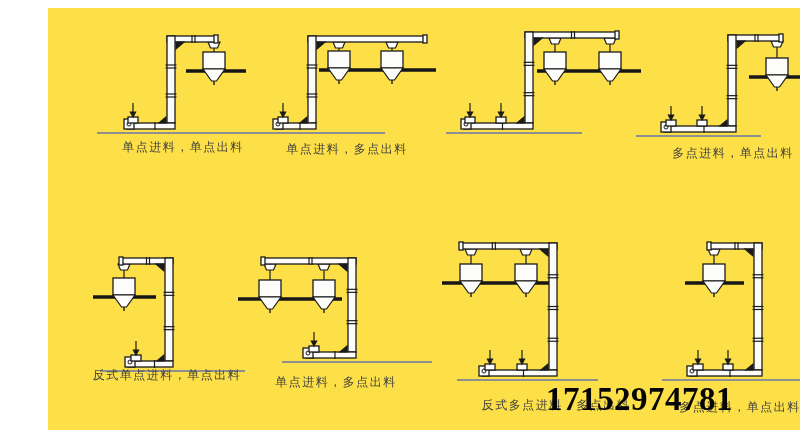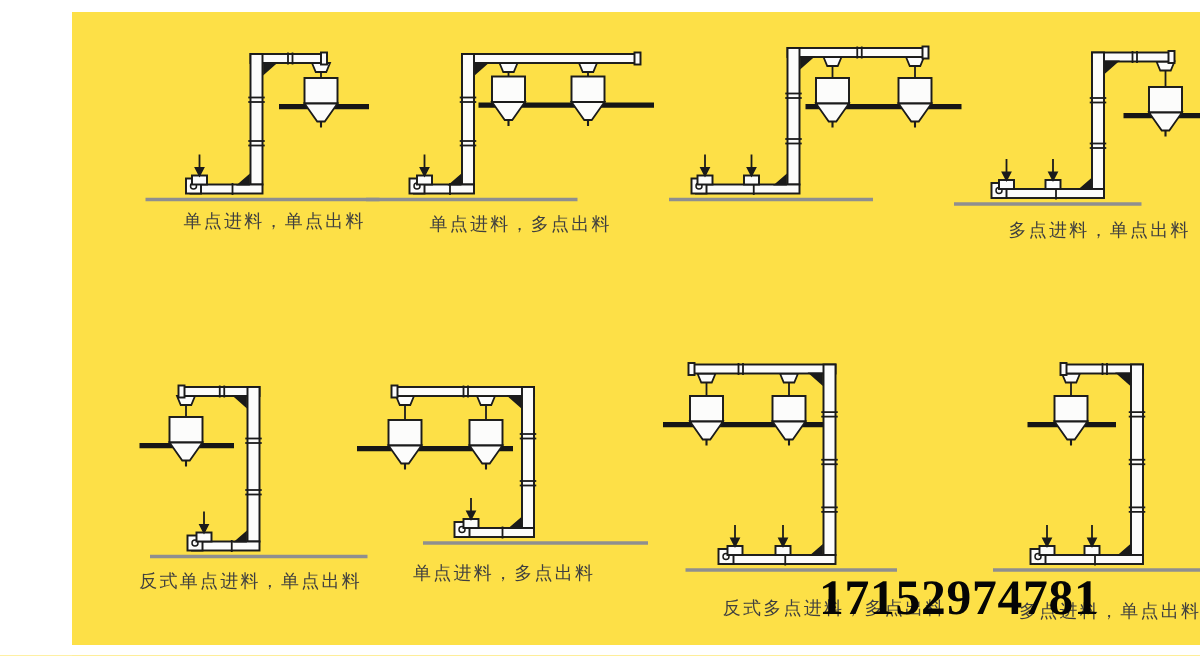--- a/index.html
+++ b/index.html
@@ -292,21 +292,21 @@
         <polygon points="655.4,359 660.6,359 658,364" fill="#1b1b1b" stroke="#1b1b1b" stroke-width="1.2"></polygon>
         <rect x="683" y="364" width="10" height="6" fill="#fcfcfb" stroke="#1b1b1b" stroke-width="1.3"></rect>
         <line x1="688" y1="350" x2="688" y2="360" stroke="#1b1b1b" stroke-width="1.2"></line>
         <polygon points="685.4,359 690.6,359 688,364" fill="#1b1b1b" stroke="#1b1b1b" stroke-width="1.2"></polygon>
       </g>
     </svg>
 
   <div class="caption" style="left: 143px; top: 139px;">单点进料，单点出料</div>
   <div class="caption" style="left: 307px; top: 141px;">单点进料，多点出料</div>
   <div class="caption" style="left: 693px; top: 145px;">多点进料，单点出料</div>
-  <div class="caption" style="left: 127px; top: 379px;">反式单点进料，单点出料</div>
+  <div class="caption" style="left: 127px; top: 367px;">反式单点进料，单点出料</div>
   <div class="caption" style="left: 296px; top: 374px;">单点进料，多点出料</div>
   <div class="caption" style="left: 516px; top: 397px;">反式多点进料，多点出料</div>
   <div class="caption" style="left: 700px; top: 399px;">多点进料，单点出料</div>
 
   <div id="phone" style="left: 506px; top: 383px;">17152974781</div>
 
   <div class="edge" id="edge-top"></div>
   <div class="edge" id="edge-left"></div>
   <div class="edge" id="edge-bottom"></div>
   <div class="edge" id="edge-right"></div>

